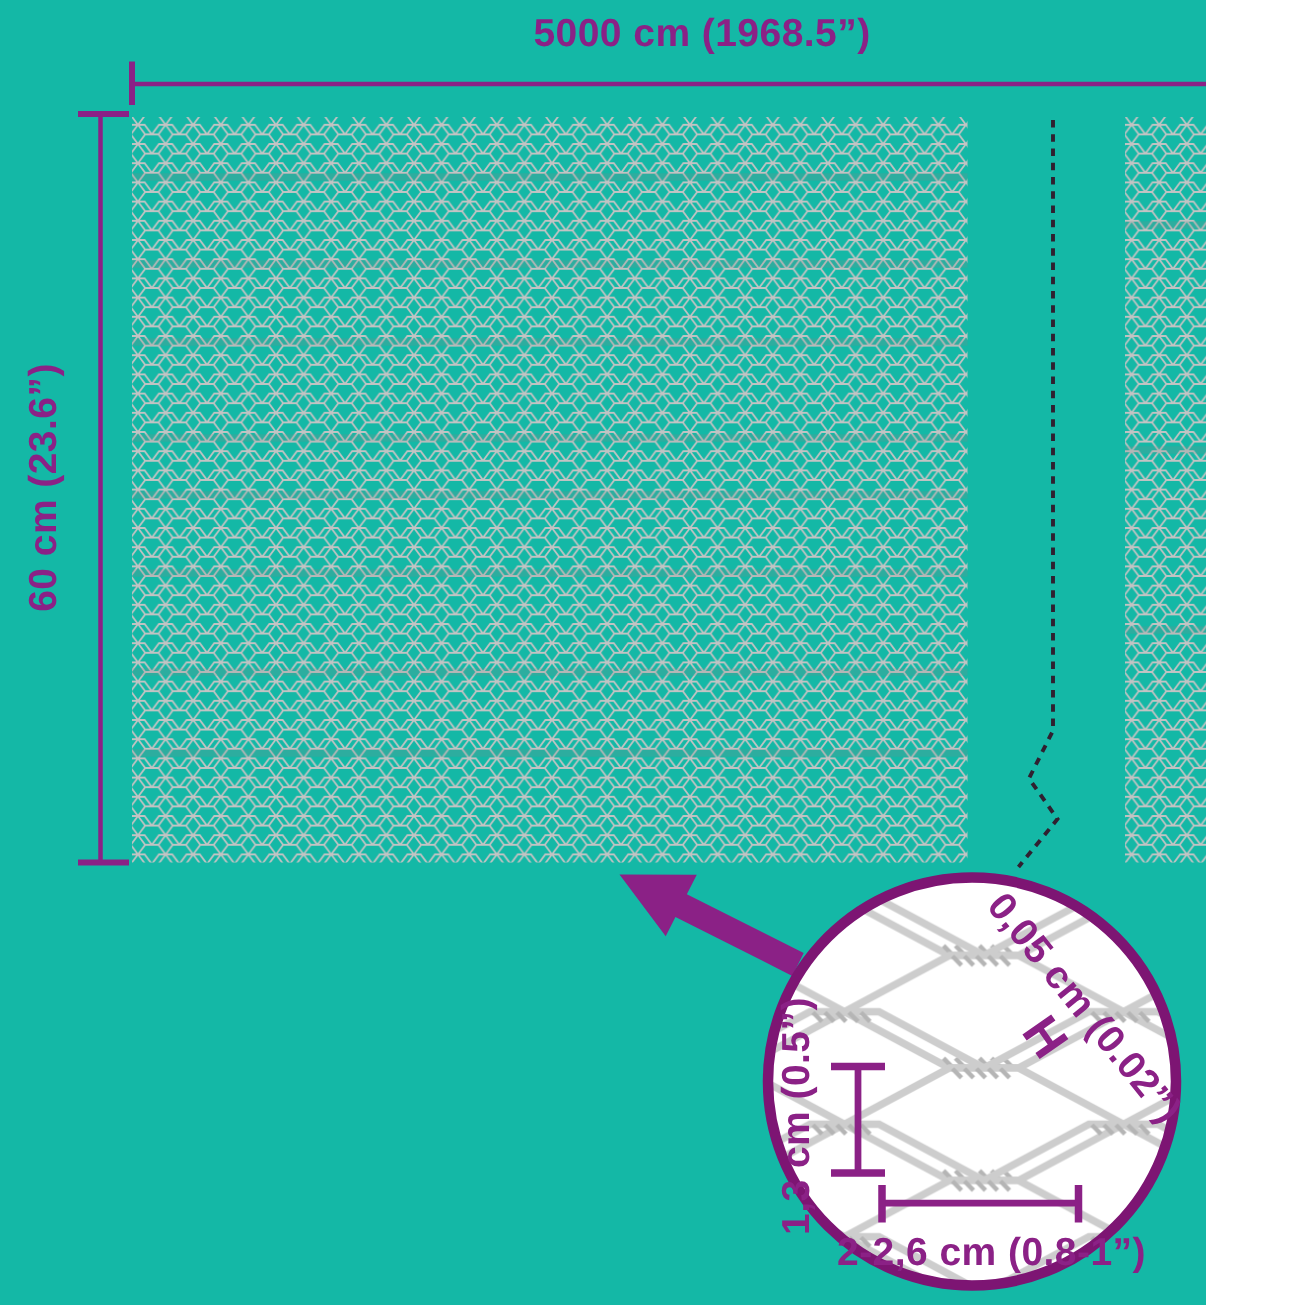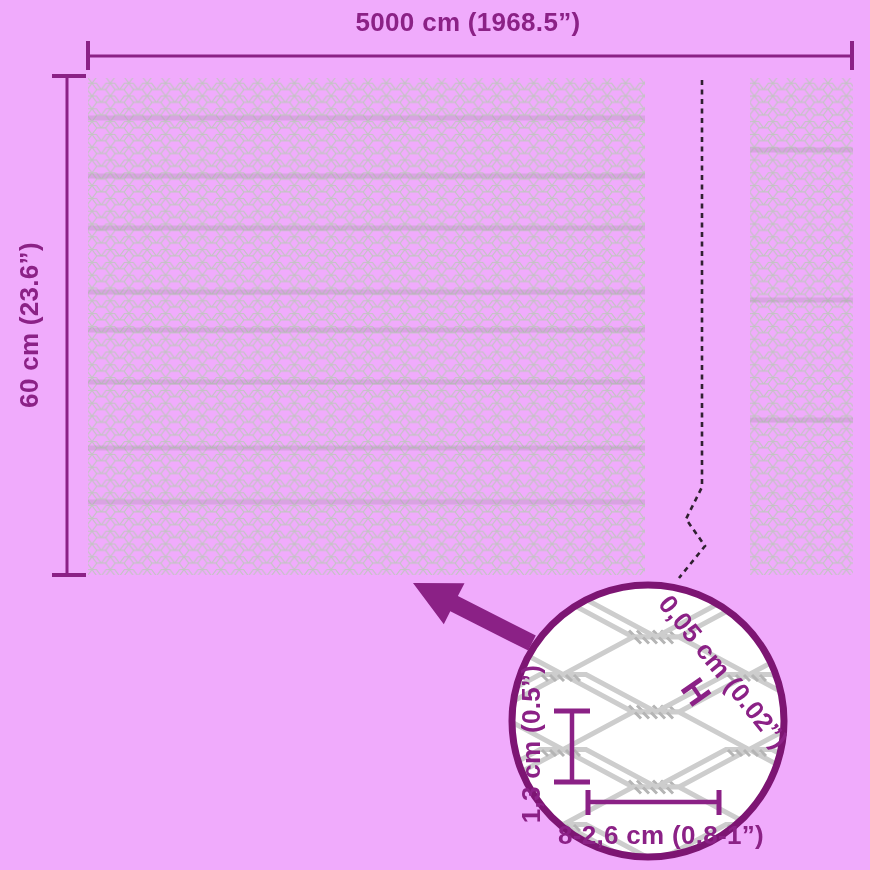--- a/index.html
+++ b/index.html
@@ -1,19 +1,19 @@
 <!DOCTYPE html>
 <html><head>
 <meta charset="utf-8">
 <style>
   html,body{margin:0;padding:0;background:#ffffff;}
   #stage{
     position:relative;
-    width:870px;height:870px;
-    background:#f0abfc;
+    width:804px;height:870px;
+    background:#14b8a6;
     overflow:hidden;
     font-family:"Liberation Sans",sans-serif;
   }
   svg{position:absolute;left:0;top:0;}
   .lbl{
     position:absolute;
     font:700 26px "Liberation Sans",sans-serif;
     color:#8b2186;
     white-space:nowrap;
     transform:translate(-50%,-50%);
@@ -108,15 +108,15 @@
   <div class="lbl" style="left:468px;top:22px;">5000 cm (1968.5”)</div>
 
   <div class="lbl rot-ccw" style="left:29px;top:325px;">60 cm (23.6”)</div>
 
   <div class="lbl rot-51" style="left:723px;top:672px;">0,05 cm (0.02”)</div>
 
   <div class="lbl marker" style="left:696px;top:692px;">H</div>
 
   <div class="lbl rot-ccw" style="left:531px;top:744px;">1,3 cm (0.5”)</div>
 
-  <div class="lbl" style="left:661px;top:835px;">8-2,6 cm (0.8-1”)</div>
+  <div class="lbl" style="left:661px;top:835px;">2-2,6 cm (0.8-1”)</div>
 
 </div>
 
 </body></html>

